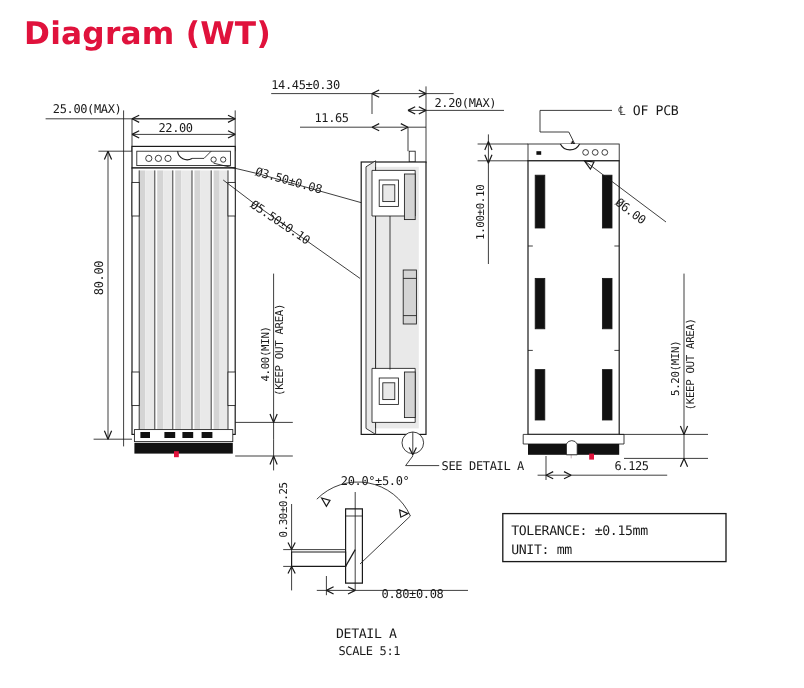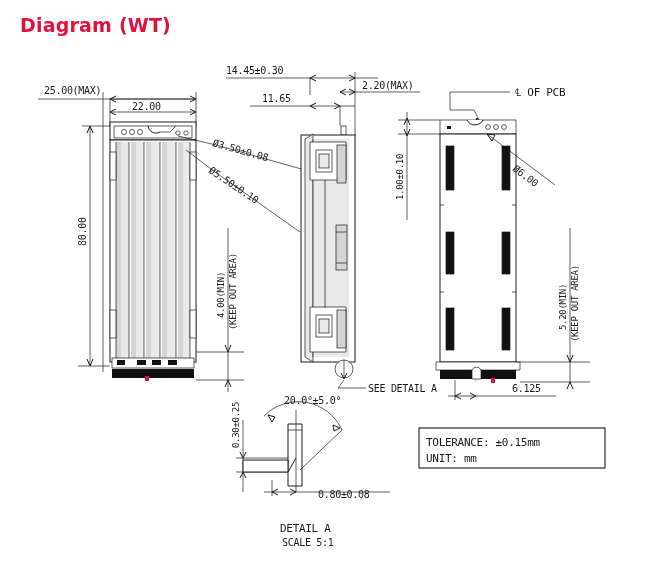--- a/index.html
+++ b/index.html
@@ -2,21 +2,21 @@
 <html><head>
 <meta charset="utf-8">
 <style>
   html,body{margin:0;padding:0;background:#ffffff;}
   body{width:670px;height:573px;position:relative;font-family:"Liberation Sans",sans-serif;overflow:hidden;}
   #page{position:absolute;left:0;top:0;width:670px;height:573px;}
 
   .title{
     position:absolute;left:20px;top:14px;
     font-family:"DejaVu Sans","Liberation Sans",sans-serif;
-    font-weight:bold;font-size:19px;letter-spacing:0.2px;
+    font-weight:bold;font-size:26px;letter-spacing:0.2px;
     color:#e0123c;
   }
 
   svg.draw{position:absolute;left:0;top:0;width:670px;height:573px;}
 
   .dimtext{
     font-family:"DejaVu Sans Mono","Liberation Mono",monospace;
     font-size:10px;fill:#1a1a1a;letter-spacing:-0.3px;
   }
   .dimtext.sm{font-size:9px;}

